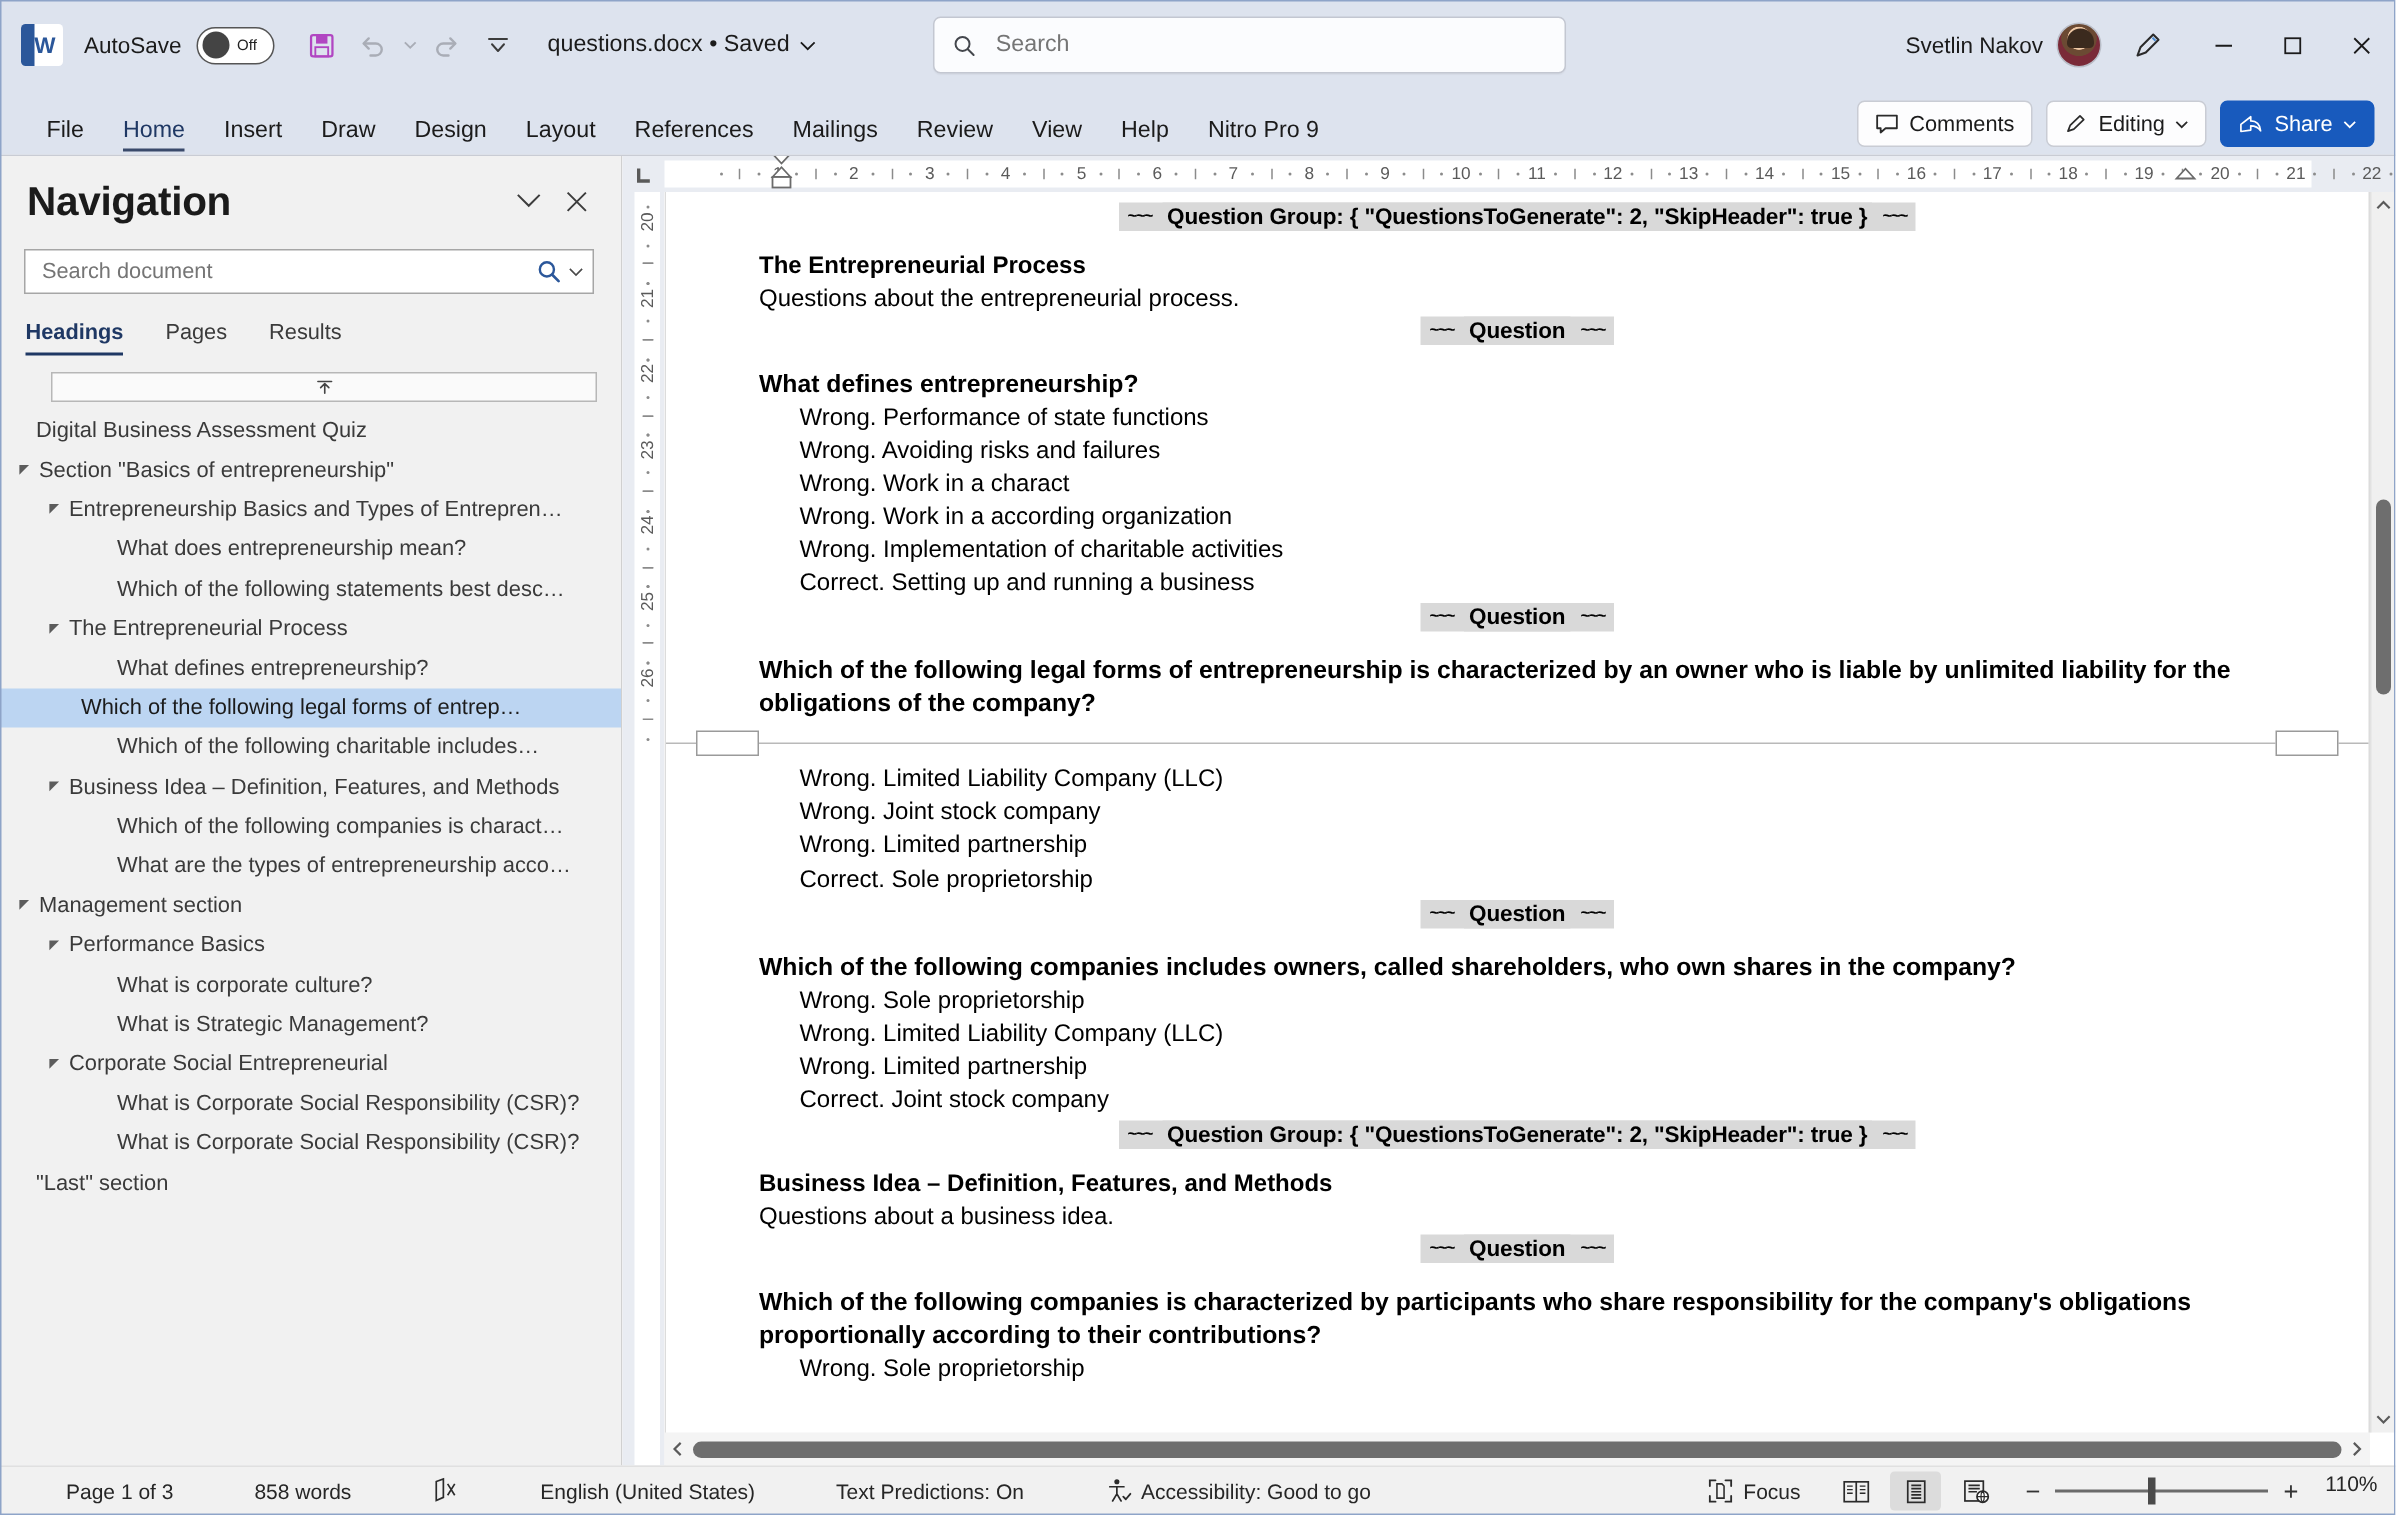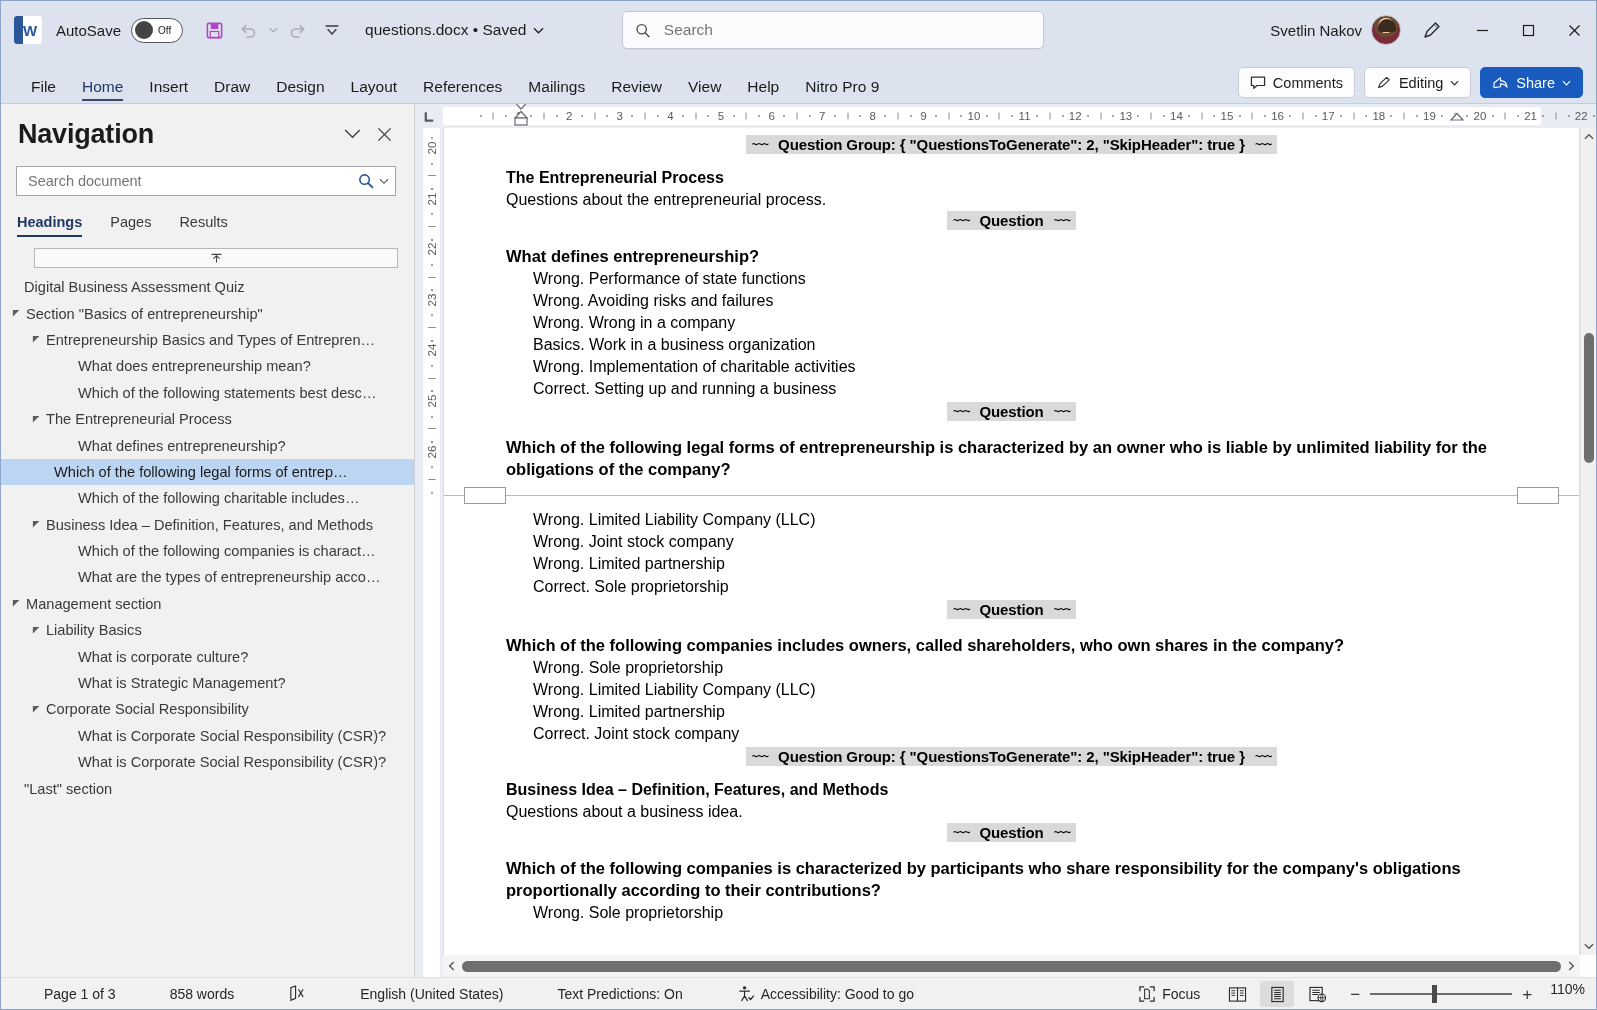--- a/index.html
+++ b/index.html
@@ -654,35 +654,35 @@
               </svg>
             </span>
             <span class="lbl">Management section</span>
           </div>
           <div class="nav-item nav-lvl1" style="padding-left: 28px;">
             <span class="tri">
               <svg width="9" height="9" viewBox="0 0 10 10">
                 <path d="M1 1.2L8.2 1.2 1 8.4z" fill="#5c5c5c"></path>
               </svg>
             </span>
-            <span class="lbl">Liability Basics</span>
+            <span class="lbl">Performance Basics</span>
           </div>
           <div class="nav-item nav-lvl2" style="padding-left: 78px;">
             <span class="lbl">What is corporate culture?</span>
           </div>
           <div class="nav-item nav-lvl2" style="padding-left: 78px;">
             <span class="lbl">What is Strategic Management?</span>
           </div>
           <div class="nav-item nav-lvl1" style="padding-left: 28px;">
             <span class="tri">
               <svg width="9" height="9" viewBox="0 0 10 10">
                 <path d="M1 1.2L8.2 1.2 1 8.4z" fill="#5c5c5c"></path>
               </svg>
             </span>
-            <span class="lbl">Corporate Social Responsibility</span>
+            <span class="lbl">Corporate Social Entrepreneurial</span>
           </div>
           <div class="nav-item nav-lvl2" style="padding-left: 78px;">
             <span class="lbl">What is Corporate Social Responsibility (CSR)?</span>
           </div>
           <div class="nav-item nav-lvl2" style="padding-left: 78px;">
             <span class="lbl">What is Corporate Social Responsibility (CSR)?</span>
           </div>
           <div class="nav-item nav-lvl0" style="padding-left: 24px;">
             <span class="lbl">"Last" section</span>
           </div>
@@ -847,22 +847,22 @@
       <div class="docscroll">
         <div class="page">
           <div class="doc-content" id="doc-content">
               <div class="marker"><span><span class="tilde">~~~</span> <span>Question Group: { "QuestionsToGenerate": 2, "SkipHeader": true }</span> <span class="tilde">~~~</span></span></div>
               <div class="grp-head">The Entrepreneurial Process</div>
               <div class="grp-desc">Questions about the entrepreneurial process.</div>
               <div class="marker"><span><span class="tilde">~~~</span> <span>Question</span> <span class="tilde">~~~</span></span></div>
               <div class="q-text">What defines entrepreneurship?</div>
               <div class="ans">Wrong. Performance of state functions</div>
               <div class="ans">Wrong. Avoiding risks and failures</div>
-              <div class="ans">Wrong. Wrong in a company</div>
-              <div class="ans">Basics. Work in a business organization</div>
+              <div class="ans">Wrong. Work in a charact</div>
+              <div class="ans">Wrong. Work in a according organization</div>
               <div class="ans">Wrong. Implementation of charitable activities</div>
               <div class="ans">Correct. Setting up and running a business</div>
               <div class="marker"><span><span class="tilde">~~~</span> <span>Question</span> <span class="tilde">~~~</span></span></div>
               <div class="q-text">Which of the following legal forms of entrepreneurship is characterized by an owner who is liable by unlimited liability for the obligations of the company?</div>
               <div class="pagebreak">
                 <div class="line"></div>
                 <div class="br l"></div>
                 <div class="br r"></div>
               </div>
               <div class="ans">Wrong. Limited Liability Company (LLC)</div>

